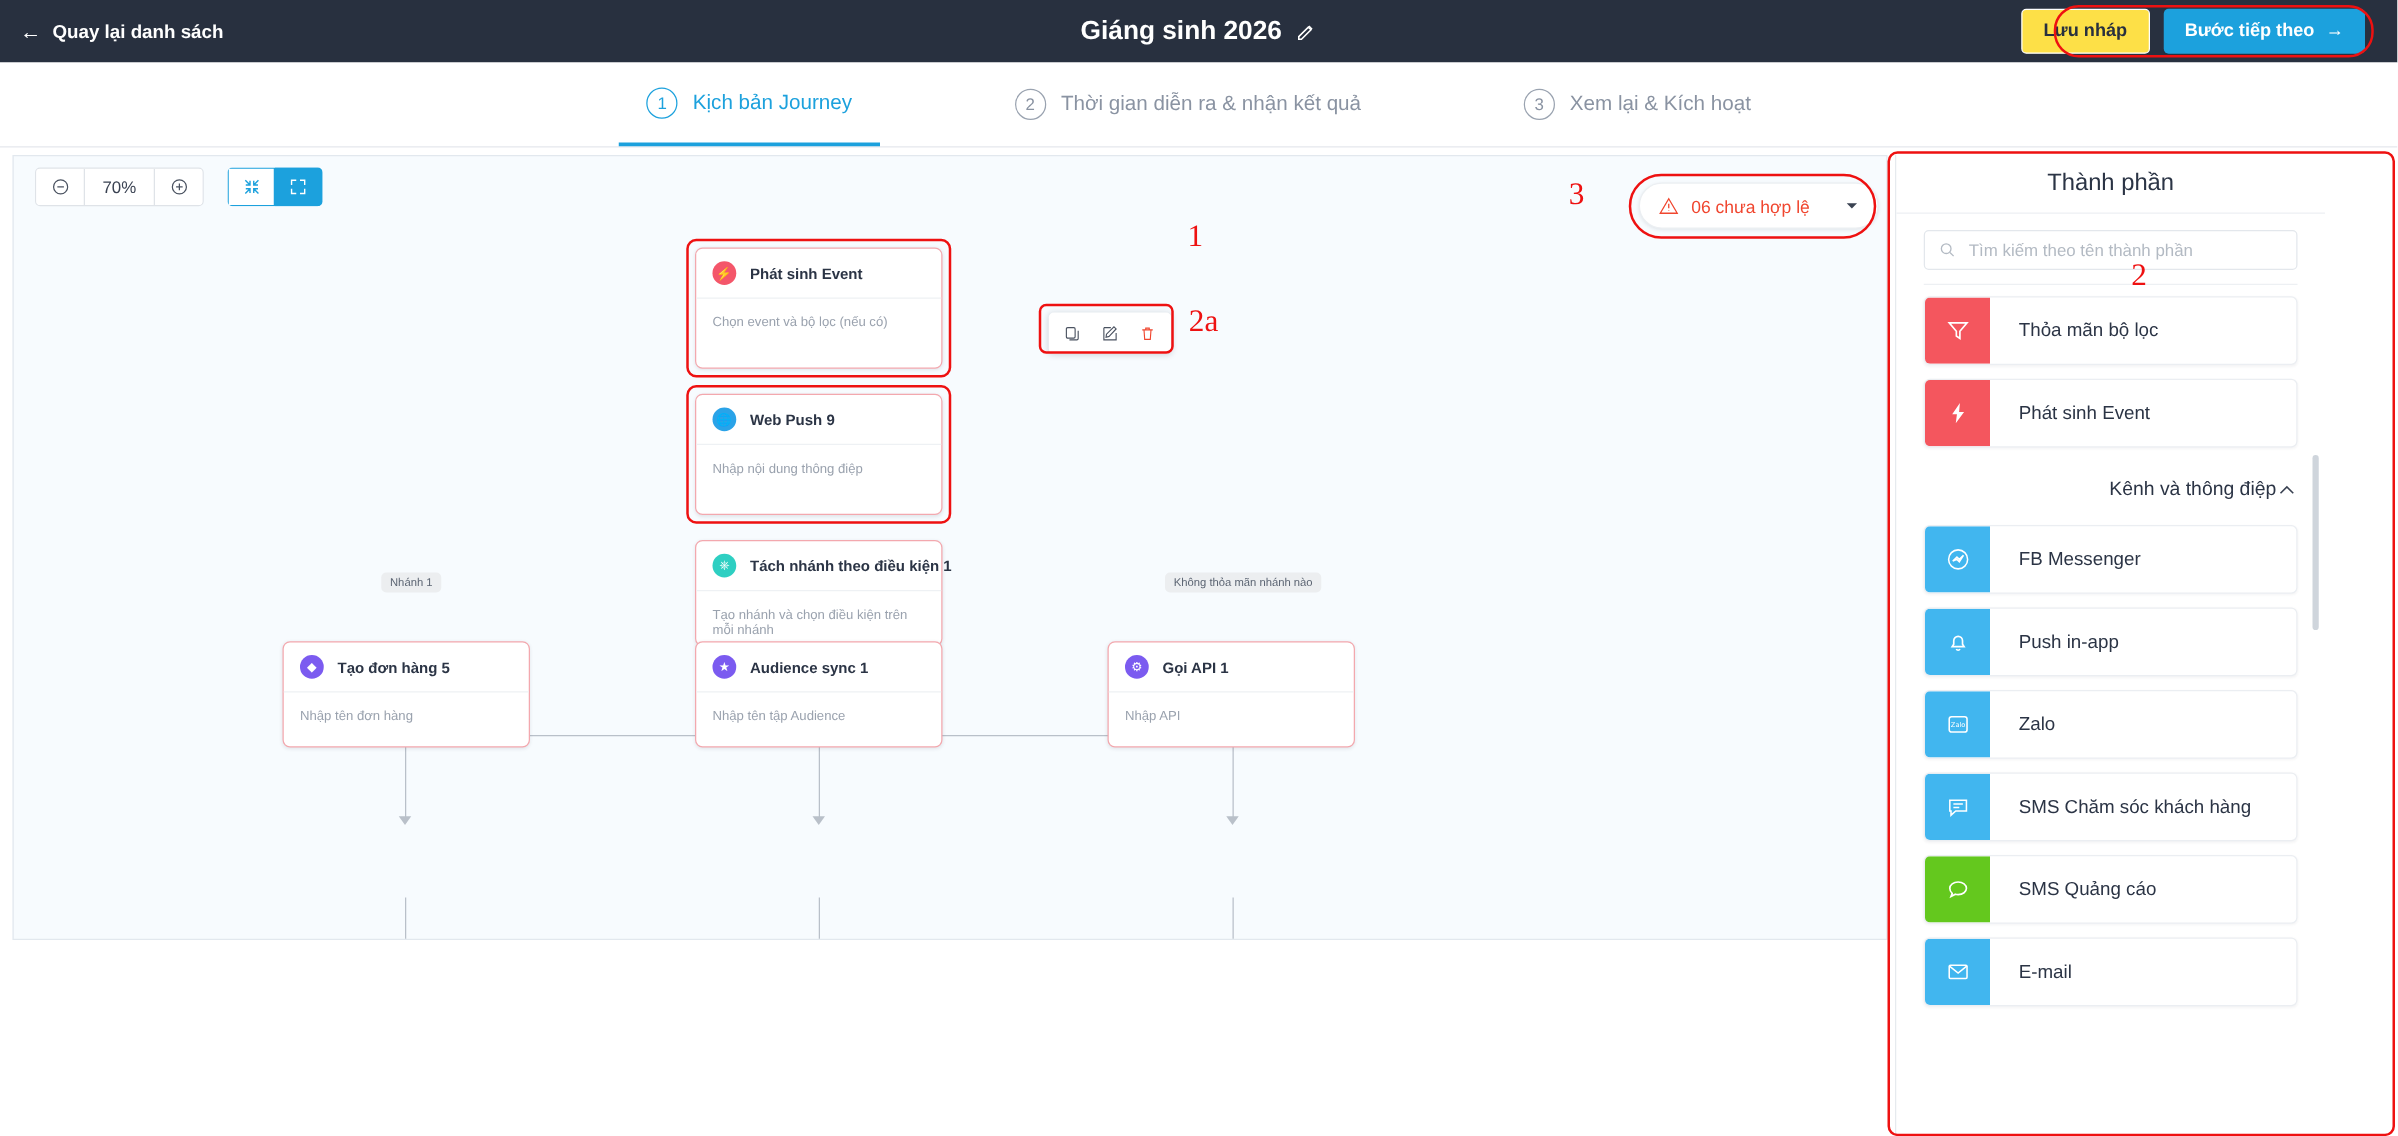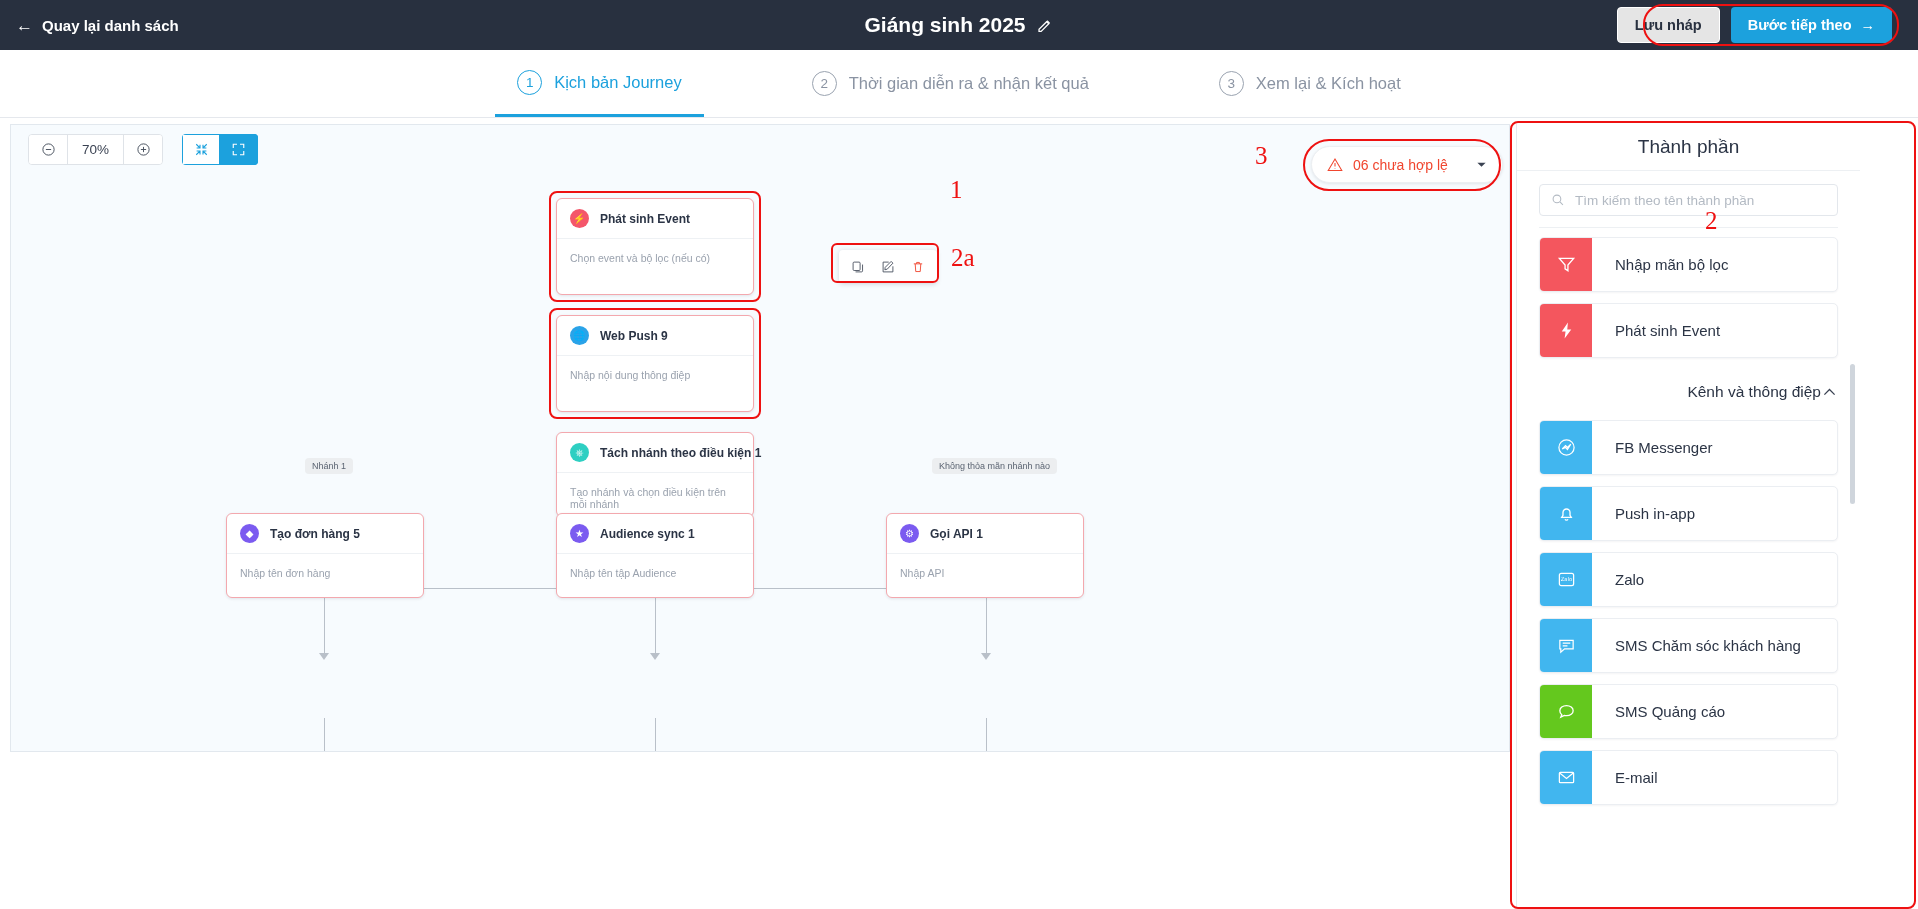--- a/index.html
+++ b/index.html
@@ -25,21 +25,21 @@
     position: absolute; left: 50%; top: 50%; transform: translate(-50%,-50%);
     display: flex; align-items: center; gap: 11px;
   }
   .doc-title { color: #fff; font-size: 21px; font-weight: 700; white-space: nowrap; }
   .edit-title-icon { width: 17px; height: 17px; display: inline-block; cursor: pointer; }
   .topbar-actions {
     position: absolute; right: 26px; top: 50%; transform: translateY(-50%);
     display: flex; align-items: center; gap: 11px;
   }
   .btn-draft {
-    background: #e5e5e5; color: #28303f; border: 1px solid #fff;
+    background: #fde047; color: #28303f; border: 1px solid #fff;
     border-radius: 4px; font-size: 14.5px; font-weight: 700;
     padding: 9px 17px; cursor: pointer; white-space: nowrap;
   }
   .btn-next {
     background: #1ca1dd; color: #fff; border: none;
     border-radius: 4px; font-size: 14.5px; font-weight: 700;
     padding: 10px 17px; cursor: pointer; white-space: nowrap;
     display: flex; align-items: center; gap: 9px;
   }
   .hl-topbtns {
@@ -227,21 +227,21 @@
 <body>
 
 <div class="app">
 
   <div class="topbar">
     <div class="back-link">
       <span class="back-arrow">←</span>
       <span>Quay lại danh sách</span>
     </div>
     <div class="title-wrap">
-      <span class="doc-title">Giáng sinh 2025</span>
+      <span class="doc-title">Giáng sinh 2026</span>
       <span class="edit-title-icon">
         <svg width="17" height="17" viewBox="0 0 20 20" fill="none" stroke="#ffffff" stroke-width="1.5">
           <path d="M3 14.5V17h2.5l9-9L12 5.5l-9 9z"></path>
             <path d="M12.5 4.5l3 3"></path>
         </svg>
       </span>
     </div>
     <div class="topbar-actions">
       <button class="btn-draft">Lưu nháp</button>
       <button class="btn-next">
@@ -453,21 +453,21 @@
     </div>
     <div class="panel-divider"></div>
 
     <div class="comp-list">
       <div class="comp-card">
         <div class="comp-ico" style="background:#f4565e;">
           <svg width="19" height="19" viewBox="0 0 20 20" fill="none" stroke="#fff" stroke-width="1.4">
             <path d="M2.5 3.5h15l-6 7v6l-3-2v-4z"></path>
           </svg>
         </div>
-        <div class="comp-label">Nhập mãn bộ lọc</div>
+        <div class="comp-label">Thỏa mãn bộ lọc</div>
       </div>
       <div class="comp-card">
         <div class="comp-ico" style="background:#f4565e;">
           <svg width="19" height="19" viewBox="0 0 20 20" fill="#fff">
             <path d="M11.5 1.5L5 11h4l-1 7.5L15 9h-4.2z"></path>
           </svg>
         </div>
         <div class="comp-label">Phát sinh Event</div>
       </div>
     </div>

